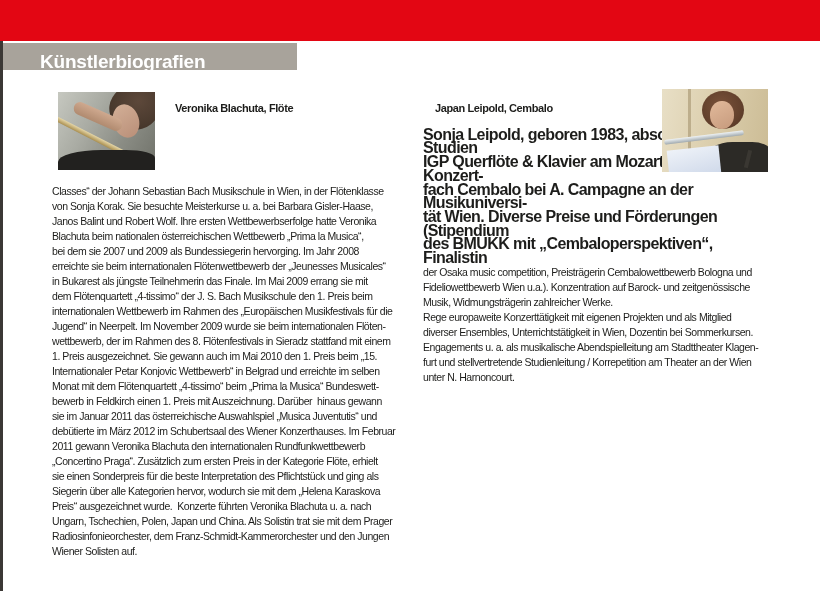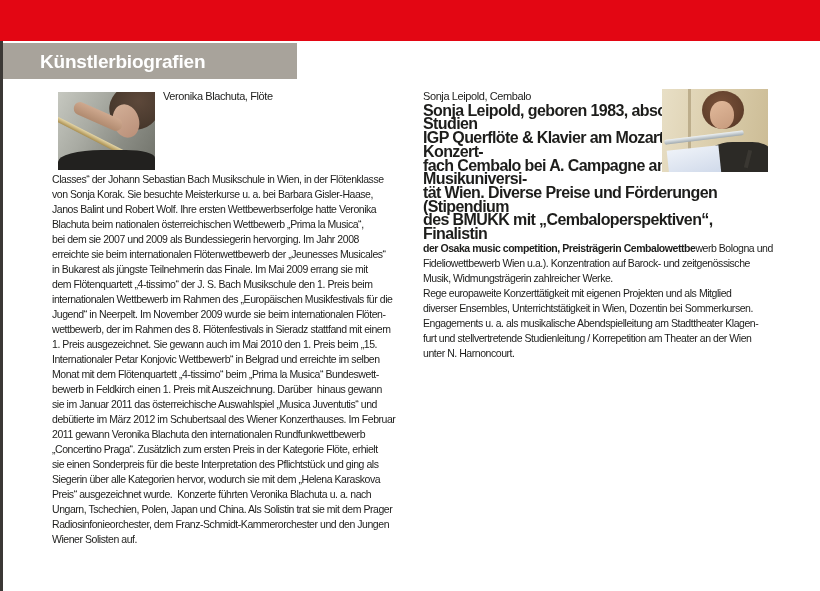--- a/index.html
+++ b/index.html
@@ -10,35 +10,35 @@
     --body-text:#1d1d1b;
   }
   html,body{margin:0;padding:0;background:#ffffff;}
   .page{
     position:relative;width:820px;height:591px;background:#ffffff;overflow:hidden;
     font-family:"Liberation Sans","DejaVu Sans",sans-serif;color:var(--body-text);
   }
   .red-bar{position:absolute;left:0;top:0;width:820px;height:41px;background:var(--accent-red);}
   .left-strip{position:absolute;left:0;top:41px;width:3px;height:550px;background:var(--left-strip);}
   .title-box{
-    position:absolute;left:3px;top:43px;width:294px;height:36px;background:var(--title-box-bg);
+    position:absolute;left:3px;top:43px;width:294px;height:27px;background:var(--title-box-bg);
     color:var(--title-text);font-weight:bold;font-size:19px;line-height:37px;
     padding-left:37px;box-sizing:border-box;letter-spacing:-0.2px;
   }
   .bio{position:absolute;top:90px;font-size:10.5px;letter-spacing:-0.45px;}
   .bio-left{left:52px;width:370px;}
   .bio-right{left:423px;width:352px;}
-  .bio-name{margin:0;font-size:11px;font-weight:normal;line-height:13.7px;letter-spacing:-0.4px;}
+  .bio-name{margin:12px;font-size:11px;font-weight:bold;line-height:13.7px;letter-spacing:-0.4px;}
   .lines{margin:0;white-space:pre-wrap;}
   .intro-lines{line-height:13.7px;}
   .body-lines{line-height:15px;}
   .bio-left .intro-wrap{margin-left:111px;min-height:82px;}
   .bio-right .intro-wrap{min-height:82px;}
   .bio-right .intro-lines{font-weight:bold;font-size:16px;letter-spacing:-0.6px;}
-  .bold-inline{font-weight:bold;}
+  .bold-inline{font-weight:normal;}
   
   .photo{position:absolute;overflow:hidden;z-index:2;}
   .photo-left{left:6px;top:2px;width:97px;height:78px;background:linear-gradient(120deg,#c6c8c0 0%,#a9aba3 35%,#8b8d85 65%,#6f7169 100%);}
   .photo-left .hair{position:absolute;right:-6px;top:-8px;width:52px;height:46px;background:radial-gradient(ellipse at 60% 40%,#5d483a 0%,#4a3a2e 60%,#3a2d24 100%);border-radius:50%;transform:rotate(-18deg);}
   .photo-left .face{position:absolute;right:16px;top:12px;width:26px;height:34px;background:linear-gradient(160deg,#d3af97,#b98f78);border-radius:50%;transform:rotate(-16deg);}
   .photo-left .arm{position:absolute;left:14px;top:18px;width:52px;height:13px;background:linear-gradient(#cfa98f,#b08a6f);border-radius:7px;transform:rotate(24deg);}
   .photo-left .flute{position:absolute;left:-2px;top:24px;width:95px;height:5px;background:linear-gradient(#e6d7a8,#a98e4f);border-radius:2px;transform:rotate(27deg);transform-origin:left center;}
   .photo-left .torso{position:absolute;left:0;bottom:-6px;width:100%;height:26px;background:#22211f;border-radius:45% 30% 0 0;}
   .photo-right{left:239px;top:-1px;width:106px;height:83px;background:linear-gradient(100deg,#e8dfc6 0%,#dccfae 45%,#cbbb94 100%);}
   .photo-right .wall{position:absolute;left:26px;top:0;width:3px;height:83px;background:#bdae8c;}
@@ -103,21 +103,21 @@
     <div class="photo photo-right">
       <div class="wall"></div>
       <div class="hair"></div>
       <div class="face"></div>
       <div class="torso"></div>
       <div class="flute"></div>
       <div class="sheet"></div>
       <div class="mic"></div>
     </div>
     <div class="intro-wrap">
-      <h2 class="bio-name">Sonja Leipold, Cembalo</h2>
+      <h2 class="bio-name">Japan Leipold, Cembalo</h2>
       <p class="lines intro-lines">Sonja Leipold, geboren 1983, absolvierte die Studien
 IGP Querflöte &amp; Klavier am Mozarteum sowie Konzert-
 fach Cembalo bei A. Campagne an der Musikuniversi-
 tät Wien. Diverse Preise und Förderungen (Stipendium
 des BMUKK mit „Cembaloperspektiven“, Finalistin</p>
     </div>
     <p class="lines body-lines"><span class="bold-inline">der Osaka music competition, Preisträgerin Cembalowettbe</span><span>werb Bologna und
 Fideliowettbewerb Wien u.a.). Konzentration auf Barock- und zeitgenössische
 Musik, Widmungsträgerin zahlreicher Werke.
 Rege europaweite Konzerttätigkeit mit eigenen Projekten und als Mitglied

